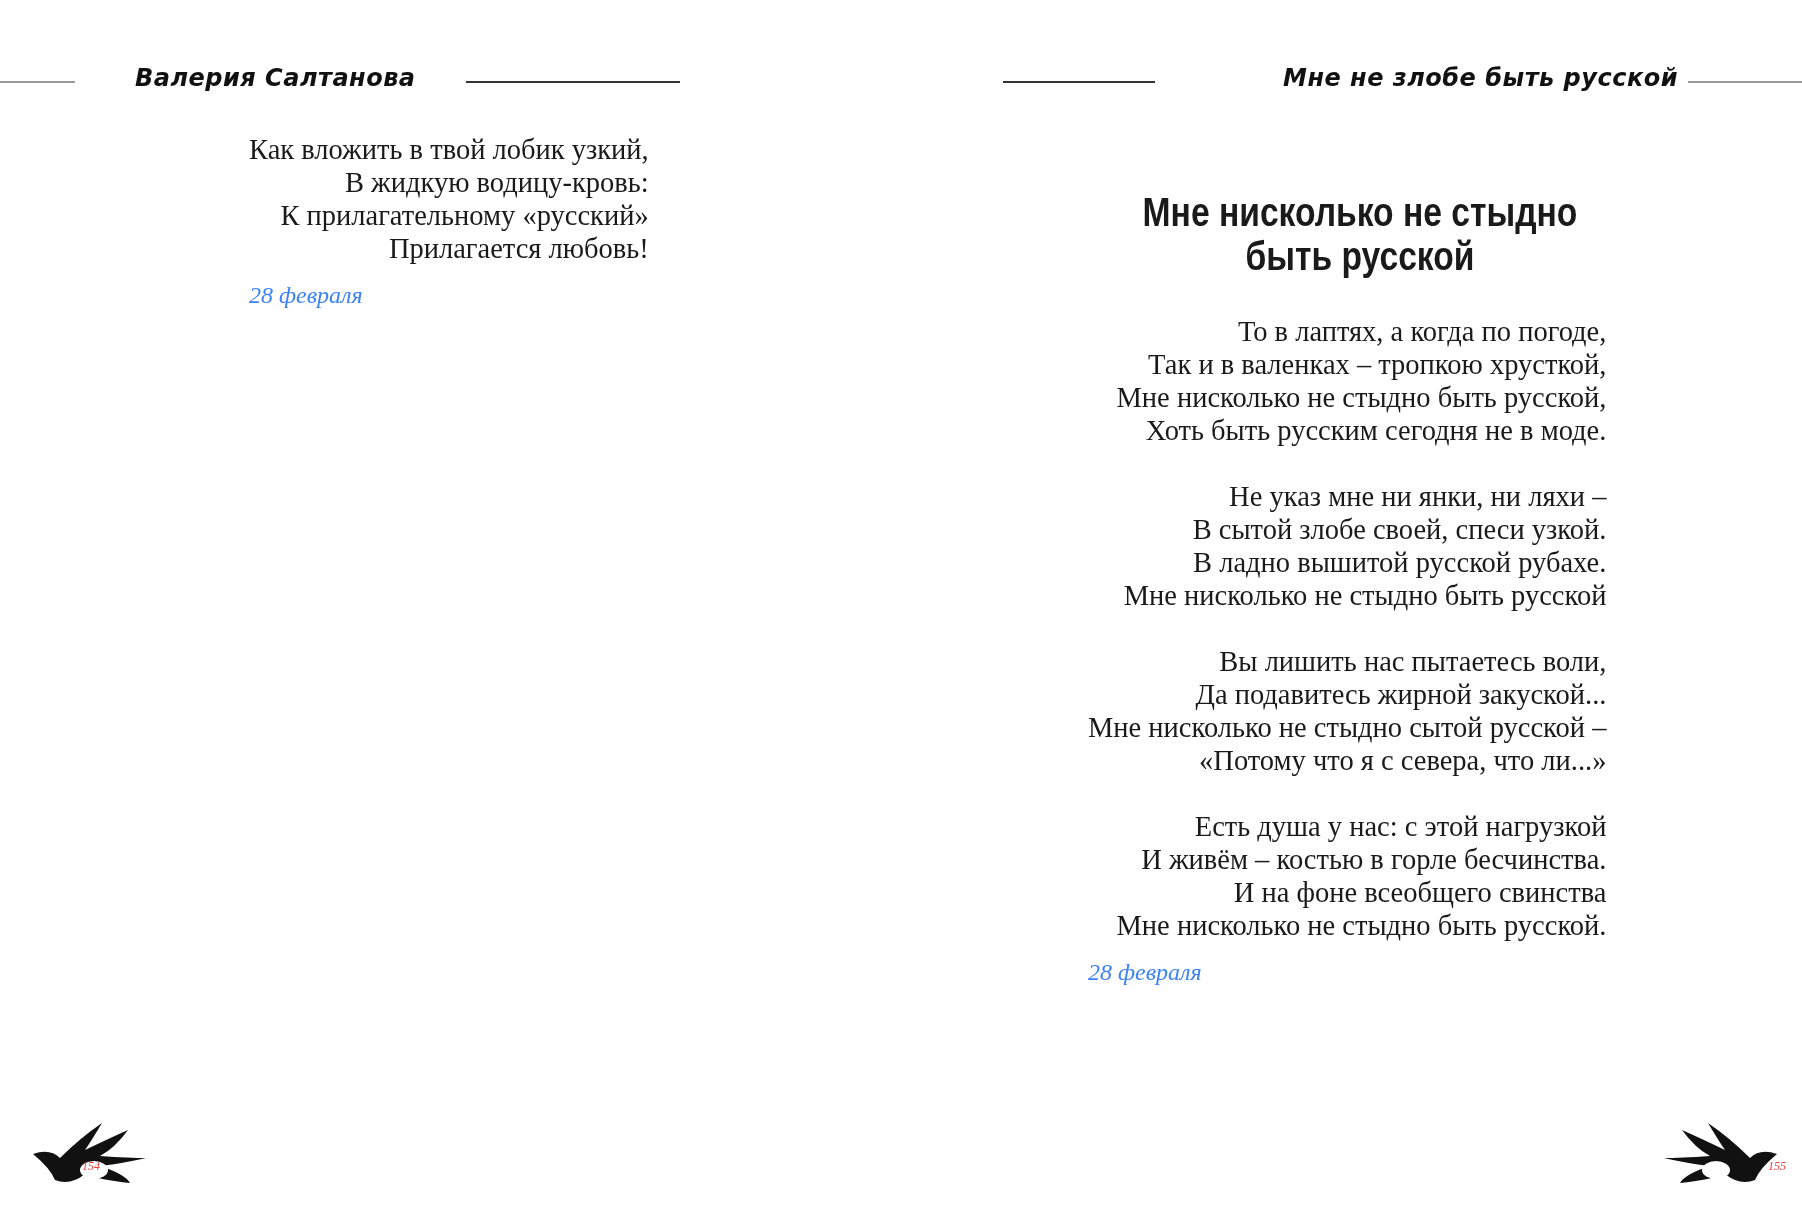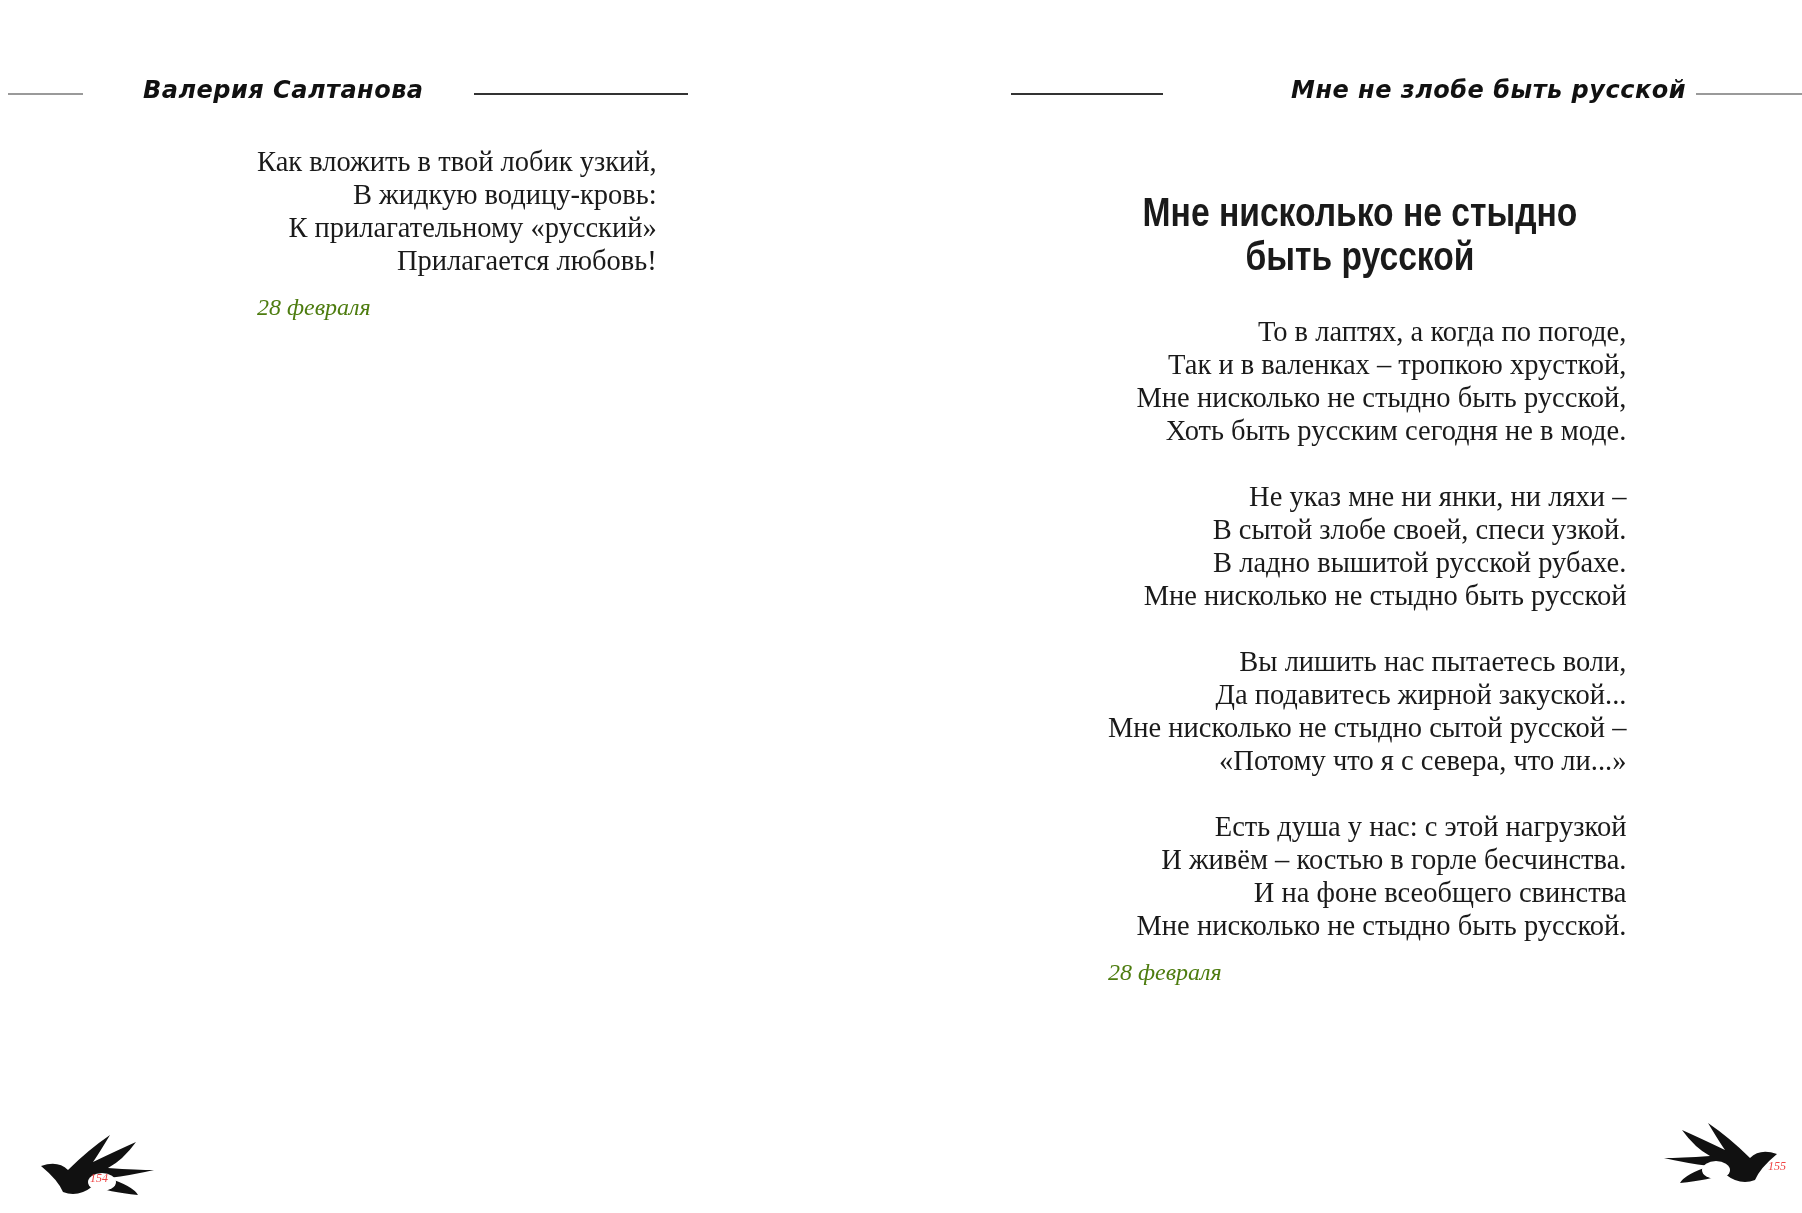--- a/index.html
+++ b/index.html
@@ -1,26 +1,26 @@
 <!DOCTYPE html>
 <html><head>
 <meta charset="utf-8">
 <style>
   html, body { margin:0; padding:0; background:#ffffff; }
   body { width:1802px; height:1213px; position:relative; overflow:hidden; font-family:"Liberation Serif", serif; color:#1a1a1a; }
-  .page { position:absolute; top:12px; height:1143px;margin-left:8px; }
+  .page { position:absolute; top:0; height:1143px; }
   .page-left { left:0; width:900px; }
   .page-right { left:900px; width:902px; }
   .rule { position:absolute; height:2px; background:#333; }
   .rule.gray { background:#9a9a9a; height:2px; }
   .running-head { position:absolute; top:64px; font-family:"DejaVu Sans", sans-serif; font-size:24px; font-style:italic; font-weight:bold; letter-spacing:0.5px; color:#111; white-space:nowrap; }
   .poem { position:absolute; font-size:28.5px; line-height:33px; color:#1a1a1a; }
   .poem .line { display:block; white-space:nowrap;text-align:right; }
   .stanza { margin-bottom:33px; }
-  .date { display:block; font-style:italic; font-size:24px; margin-top:14px; color:#4d7c0f; }
+  .date { display:block; font-style:italic; font-size:24px; margin-top:14px; color:#3b82f6; }
   .title { position:absolute; left:1045px; width:630px; top:190px; text-align:center; font-family:"Liberation Sans", sans-serif; font-weight:bold; font-size:41px; line-height:44px; transform:scaleX(0.82); transform-origin:center top; color:#1a1a1a; }
   .title span { display:block; }
   .swallow { position:absolute; top:1108px; width:120px; height:80px; }
   .pagenum { position:absolute; font-family:"Liberation Serif", serif; font-style:italic; font-size:12px; color:#ef4444; }
 </style>
 </head>
 <body>
 
 <div class="page page-left">
   <div class="rule gray" style="left:0;top:81px;width:75px;"></div>
@@ -46,21 +46,21 @@
   <div class="rule" style="left:103px;top:81px;width:152px;"></div>
   <div class="running-head" style="left:383px;">Мне не злобе быть русской</div>
   <div class="rule gray" style="left:788px;top:81px;width:114px;"></div>
 </div>
 
 <div class="title">
   <span>Мне нисколько не стыдно</span>
   <span>быть русской</span>
 </div>
 
-<div class="poem" style="left:1088px;top:315px;margin-left:20px;">
+<div class="poem" style="left:1088px;top:315px;">
   <div class="stanza">
     <span class="line">То в лаптях, а когда по погоде,</span>
     <span class="line">Так и в валенках – тропкою хрусткой,</span>
     <span class="line">Мне нисколько не стыдно быть русской,</span>
     <span class="line">Хоть быть русским сегодня не в моде.</span>
   </div>
   <div class="stanza">
     <span class="line">Не указ мне ни янки, ни ляхи –</span>
     <span class="line">В сытой злобе своей, спеси узкой.</span>
     <span class="line">В ладно вышитой русской рубахе.</span>

